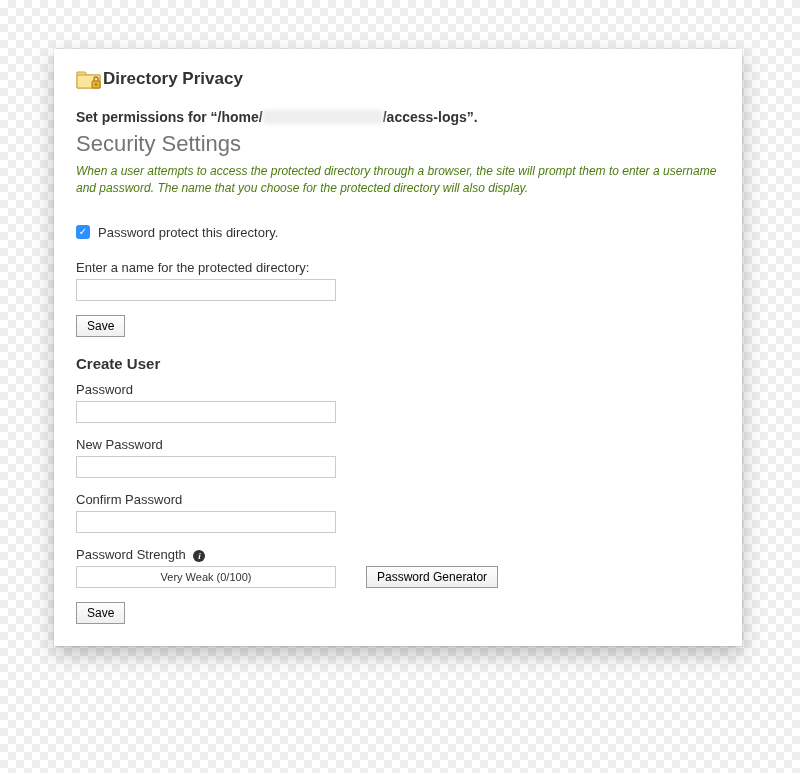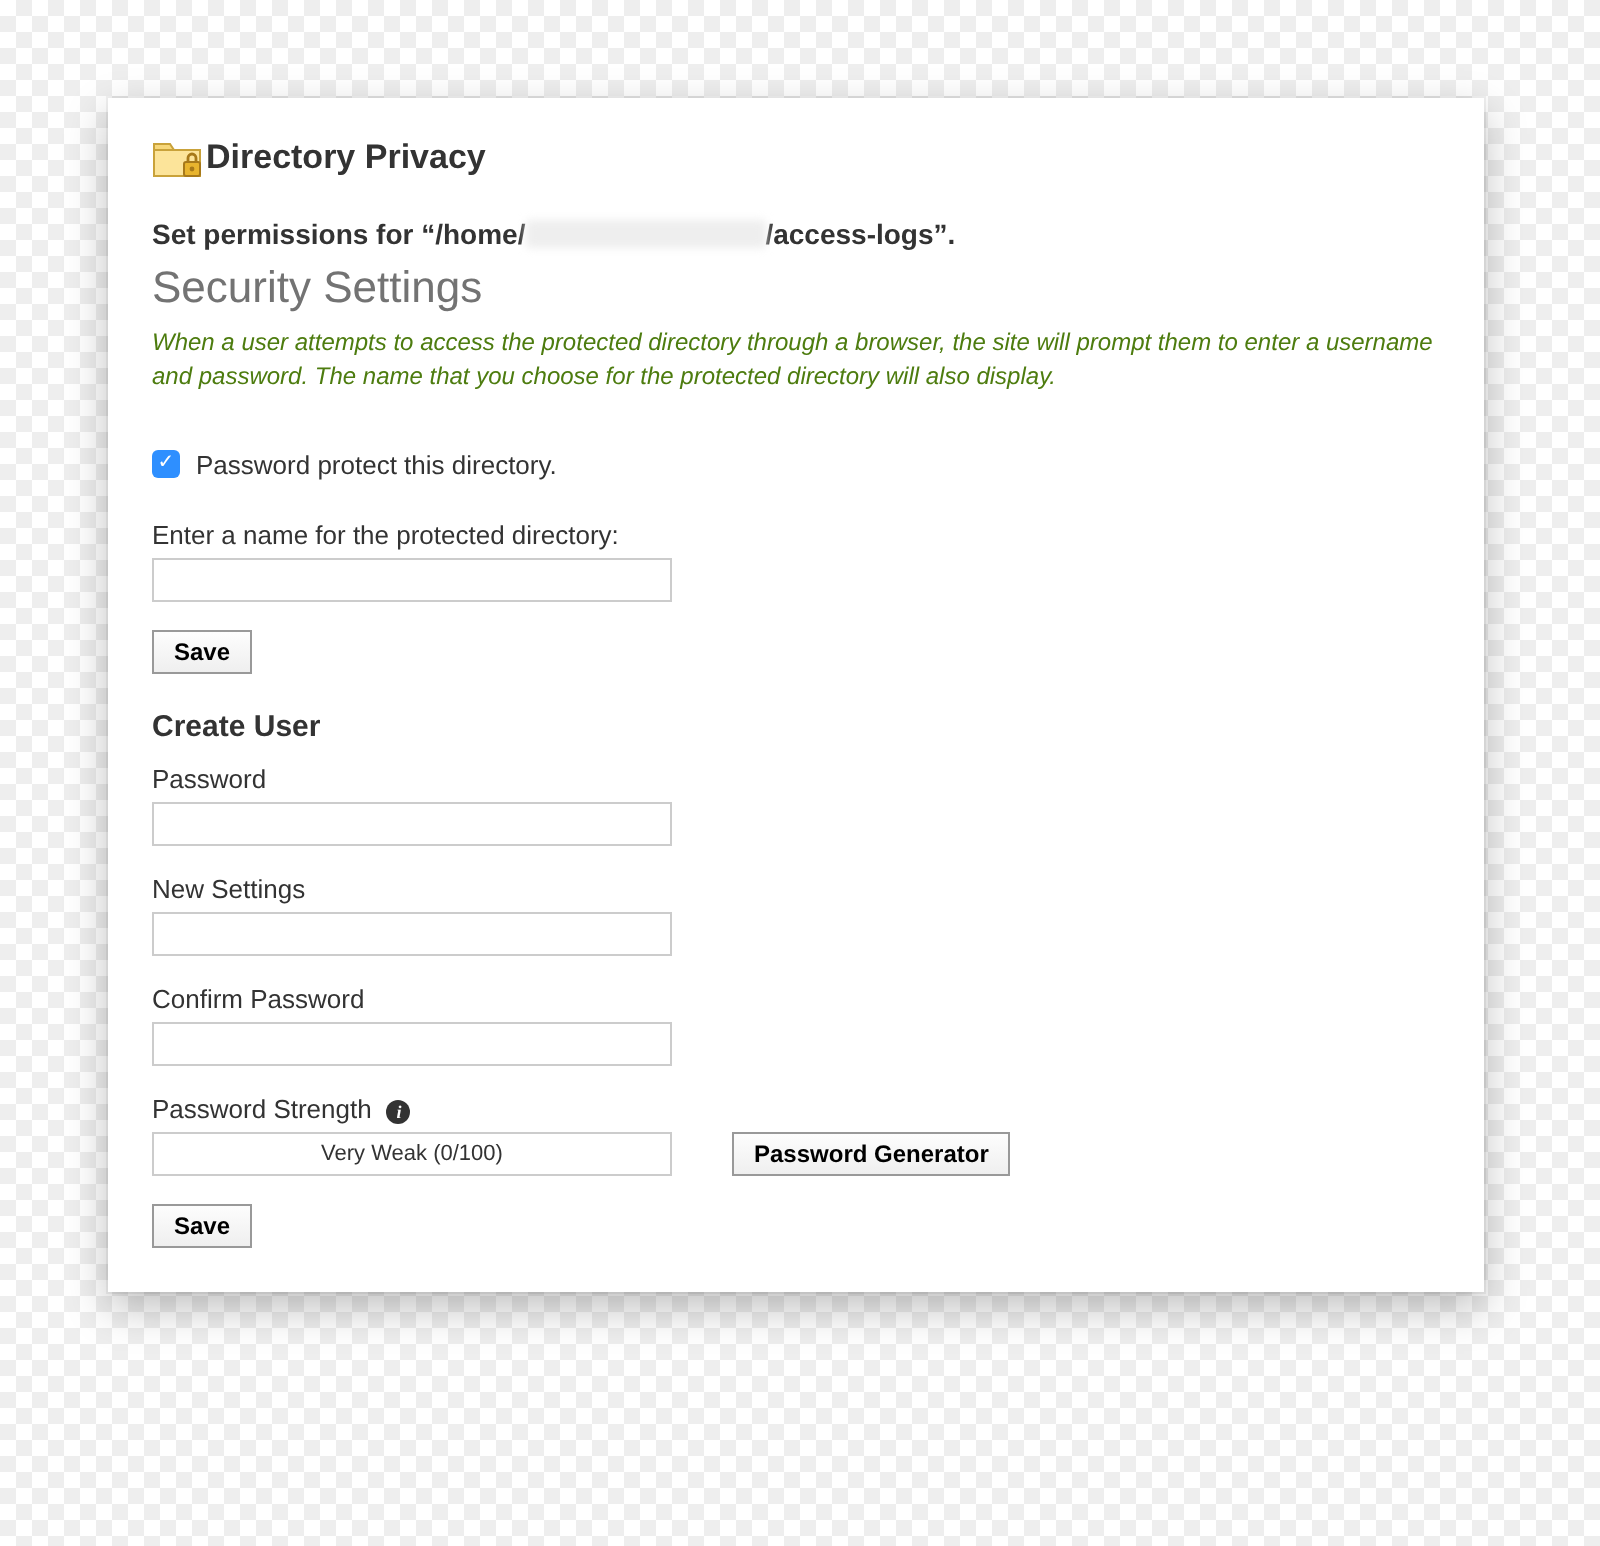--- a/index.html
+++ b/index.html
@@ -100,21 +100,20 @@
       display: block;
     }
     .field-block { margin-bottom: 14px; }
     .btn {
       border: 1px solid #999;
       background: linear-gradient(#fdfdfd, #efefef);
       padding: 3px 10px;
       font-size: 12px;
       cursor: pointer;
       display: inline-block;
-      font-weight: bold;
     }
     h3.subsection {
       font-size: 15px;
       font-weight: bold;
       margin-top: 18px;
       margin-bottom: 10px;
     }
     .strength-row {
       display: flex;
       align-items: flex-end;
@@ -187,21 +186,21 @@
   <button class="btn">Save</button>
 
   <h3 class="subsection">Create User</h3>
 
   <div class="field-block">
     <label class="field-label">Password</label>
     <input class="text-input" type="text" value="" style="">
   </div>
 
   <div class="field-block">
-    <label class="field-label">New Settings</label>
+    <label class="field-label">New Password</label>
     <input class="text-input" type="password" value="" style="">
   </div>
 
   <div class="field-block">
     <label class="field-label">Confirm Password</label>
     <input class="text-input" type="password" value="" style="">
   </div>
 
   <div class="field-block">
     <div style="margin-bottom:4px">

